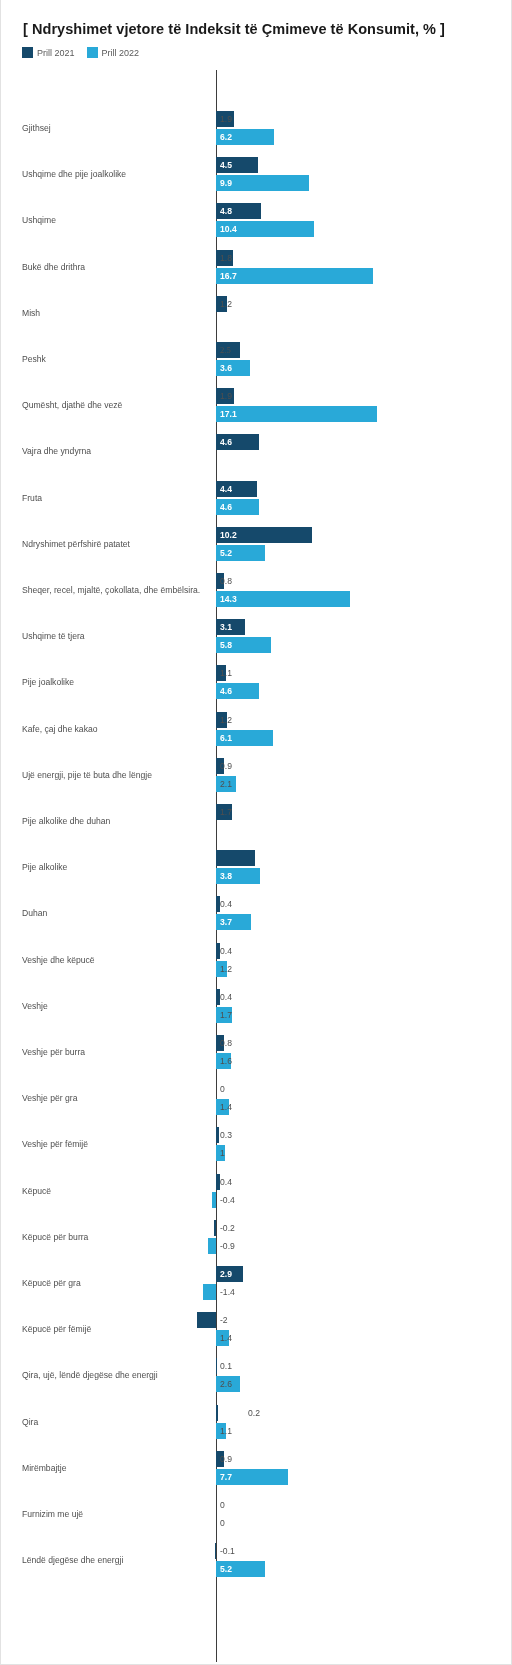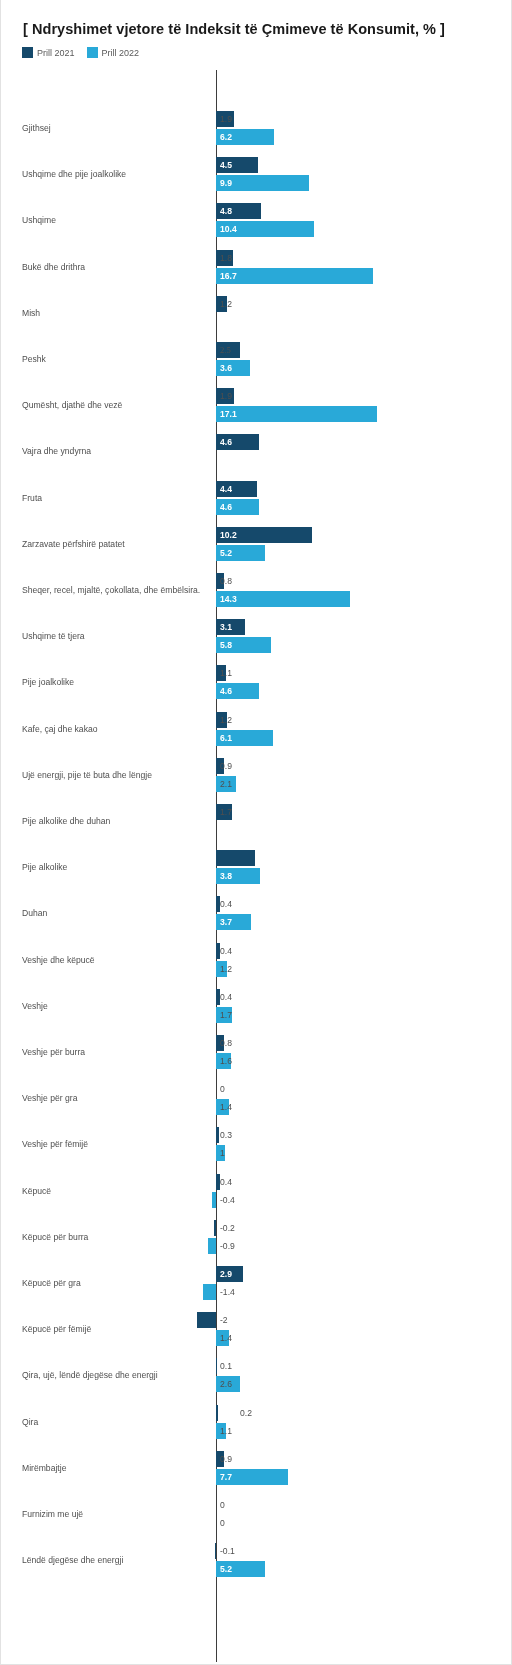--- a/index.html
+++ b/index.html
@@ -255,21 +255,21 @@
               <div class="bar s1" style="width: 41.36px; left: 215px;"></div>
               <div class="bar-value inside" style="left: 215px;">4.4</div>
             </div>
             <div class="bar-track t2">
               <div class="bar s2" style="width: 43.24px; left: 215px;"></div>
               <div class="bar-value inside" style="left: 215px;">4.6</div>
             </div>
           </div>
         </div>
         <div class="row" style="top: 450.8px;">
-          <div class="row-label">Zarzavate përfshirë patatet</div>
+          <div class="row-label">Ndryshimet përfshirë patatet</div>
           <div class="bars">
             <div class="bar-track t1">
               <div class="bar s1" style="width: 95.88px; left: 215px;"></div>
               <div class="bar-value inside" style="left: 215px;">10.2</div>
             </div>
             <div class="bar-track t2">
               <div class="bar s2" style="width: 48.88px; left: 215px;"></div>
               <div class="bar-value inside" style="left: 215px;">5.2</div>
             </div>
           </div>
@@ -501,21 +501,21 @@
               <div class="bar s2" style="width: 24.44px; left: 215px;"></div>
               <div class="bar-value outside" style="left: 215px;">2.6</div>
             </div>
           </div>
         </div>
         <div class="row" style="top: 1328.6px;">
           <div class="row-label">Qira</div>
           <div class="bars">
             <div class="bar-track t1">
               <div class="bar s1" style="width: 1.88px; left: 215px;"></div>
-              <div class="bar-value outside" style="left: 215px; padding-left: 24px;">0.2</div>
+              <div class="bar-value outside" style="left: 223px; padding-left: 24px;">0.2</div>
             </div>
             <div class="bar-track t2">
               <div class="bar s2" style="width: 10.34px; left: 215px;"></div>
               <div class="bar-value outside" style="left: 215px;">1.1</div>
             </div>
           </div>
         </div>
         <div class="row" style="top: 1374.8px;">
           <div class="row-label">Mirëmbajtje</div>
           <div class="bars">

